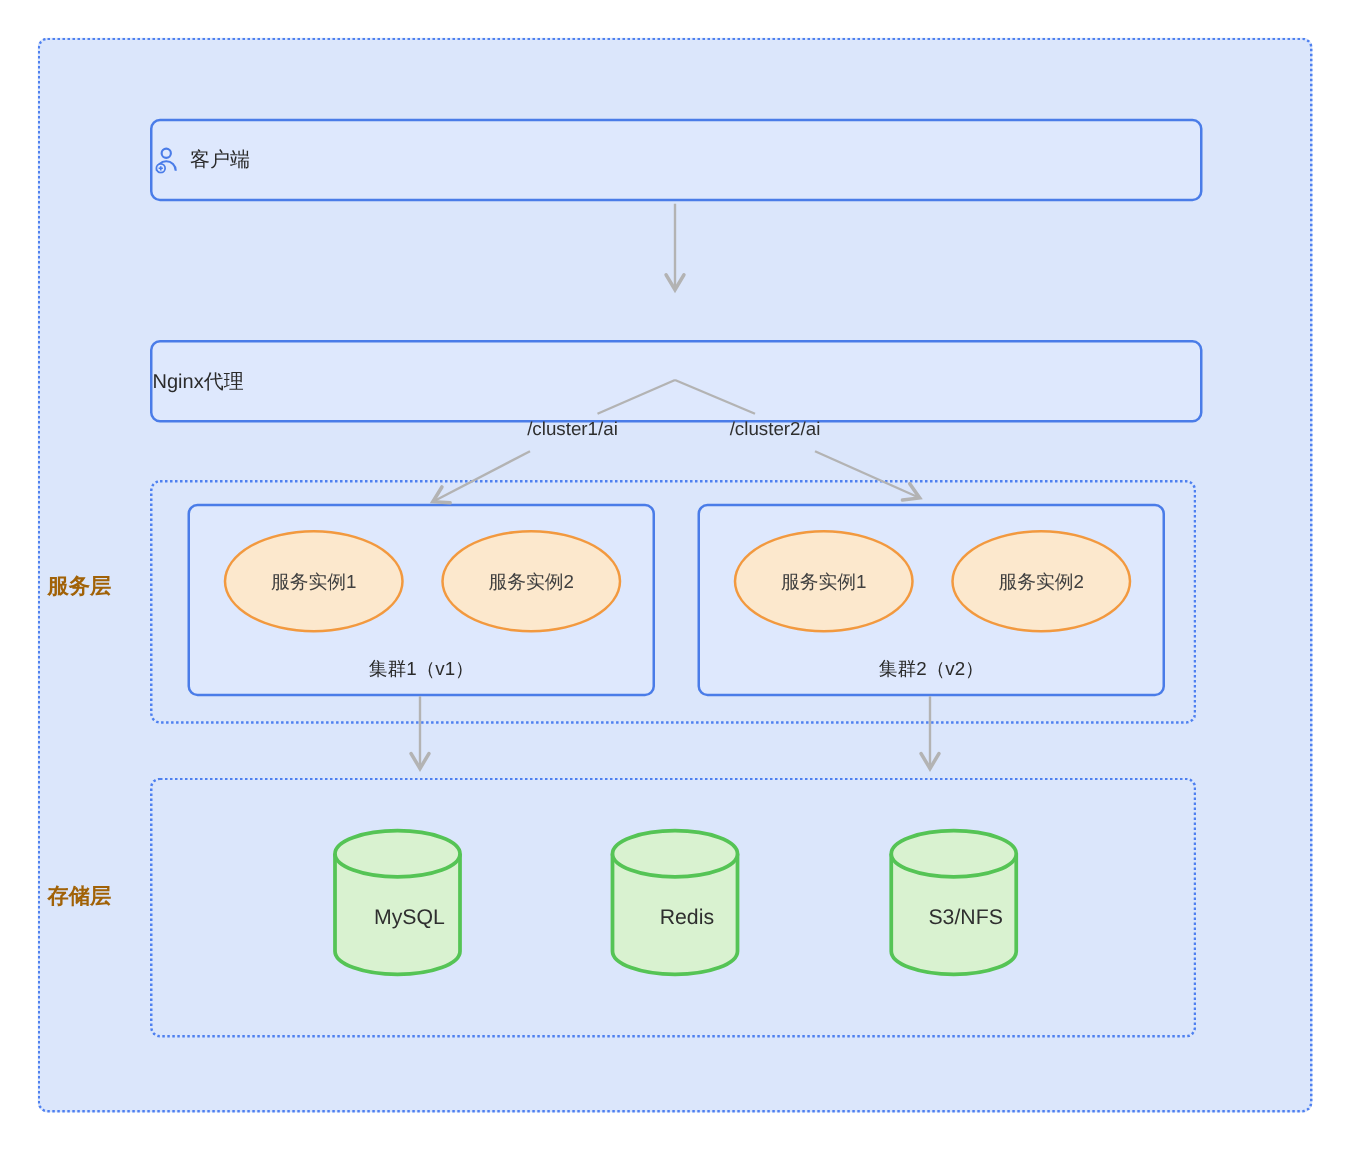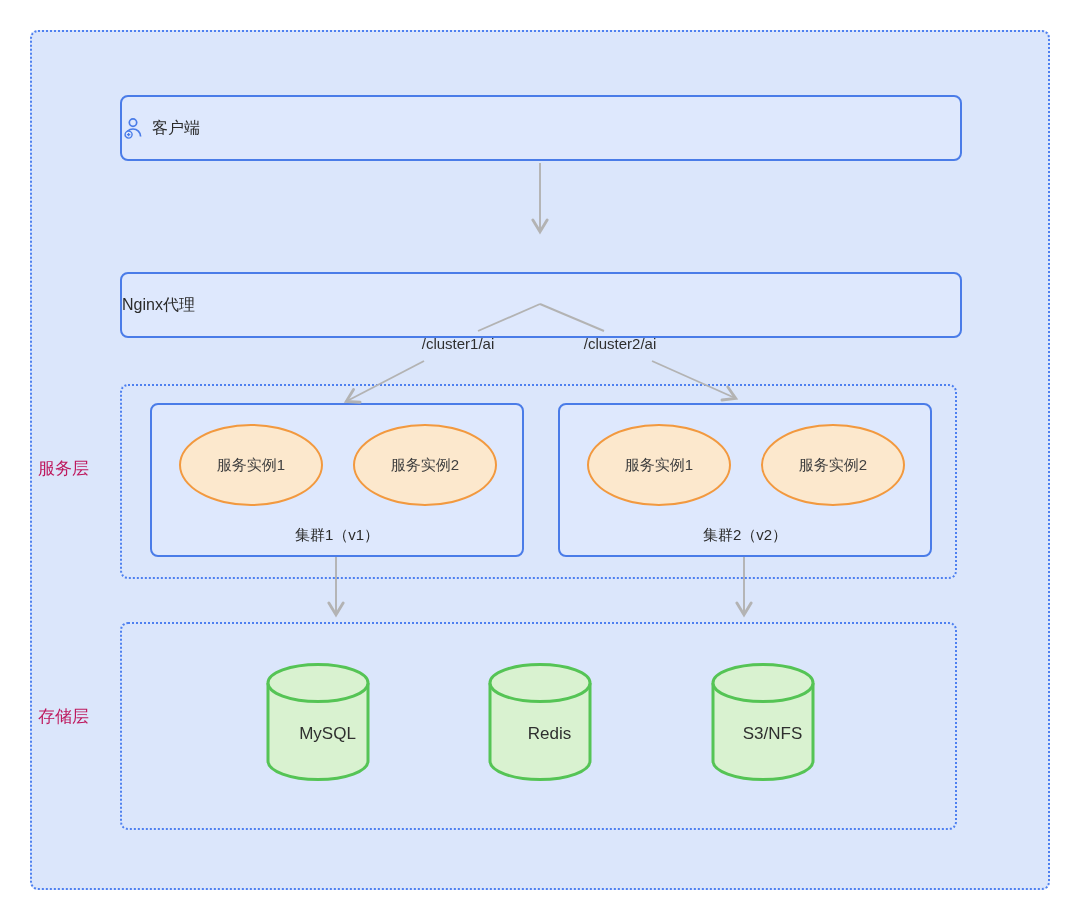--- a/index.html
+++ b/index.html
@@ -13,21 +13,21 @@
             display:flex;align-items:center;justify-content:flex-start;font-size:16px;color:#2b2b2b;}
   .wide{left:120px;width:838px;height:62px;}
   .client{top:95px;}
   .nginx{top:240px;margin-top:32px;}
   .client-inner{display:flex;align-items:center;gap:8px;}
 
   .layer-band{position:absolute;border:2px dotted #4e80f0;border-radius:8px;}
   .service-band{left:120px;top:384px;width:833px;height:191px;}
   .storage-band{left:120px;top:622px;width:833px;height:204px;}
 
-  .layer-label{position:absolute;left:38px;width:80px;font-size:17px;font-weight:normal;color:#be185d;}
+  .layer-label{position:absolute;left:38px;width:80px;font-size:17px;font-weight:bold;color:#a16207;}
   .service-label{top:457px;}
   .storage-label{top:705px;}
 
   .cluster{position:absolute;top:403px;width:370px;height:150px;background:#dee8fd;
            border:2px solid #4a7ce8;border-radius:8px;}
   .cluster1{left:150px;}
   .cluster2{left:558px;}
   .cluster-label{position:absolute;left:0;right:0;bottom:10px;text-align:center;
                  font-size:15px;color:#2b2b2b;}
 

